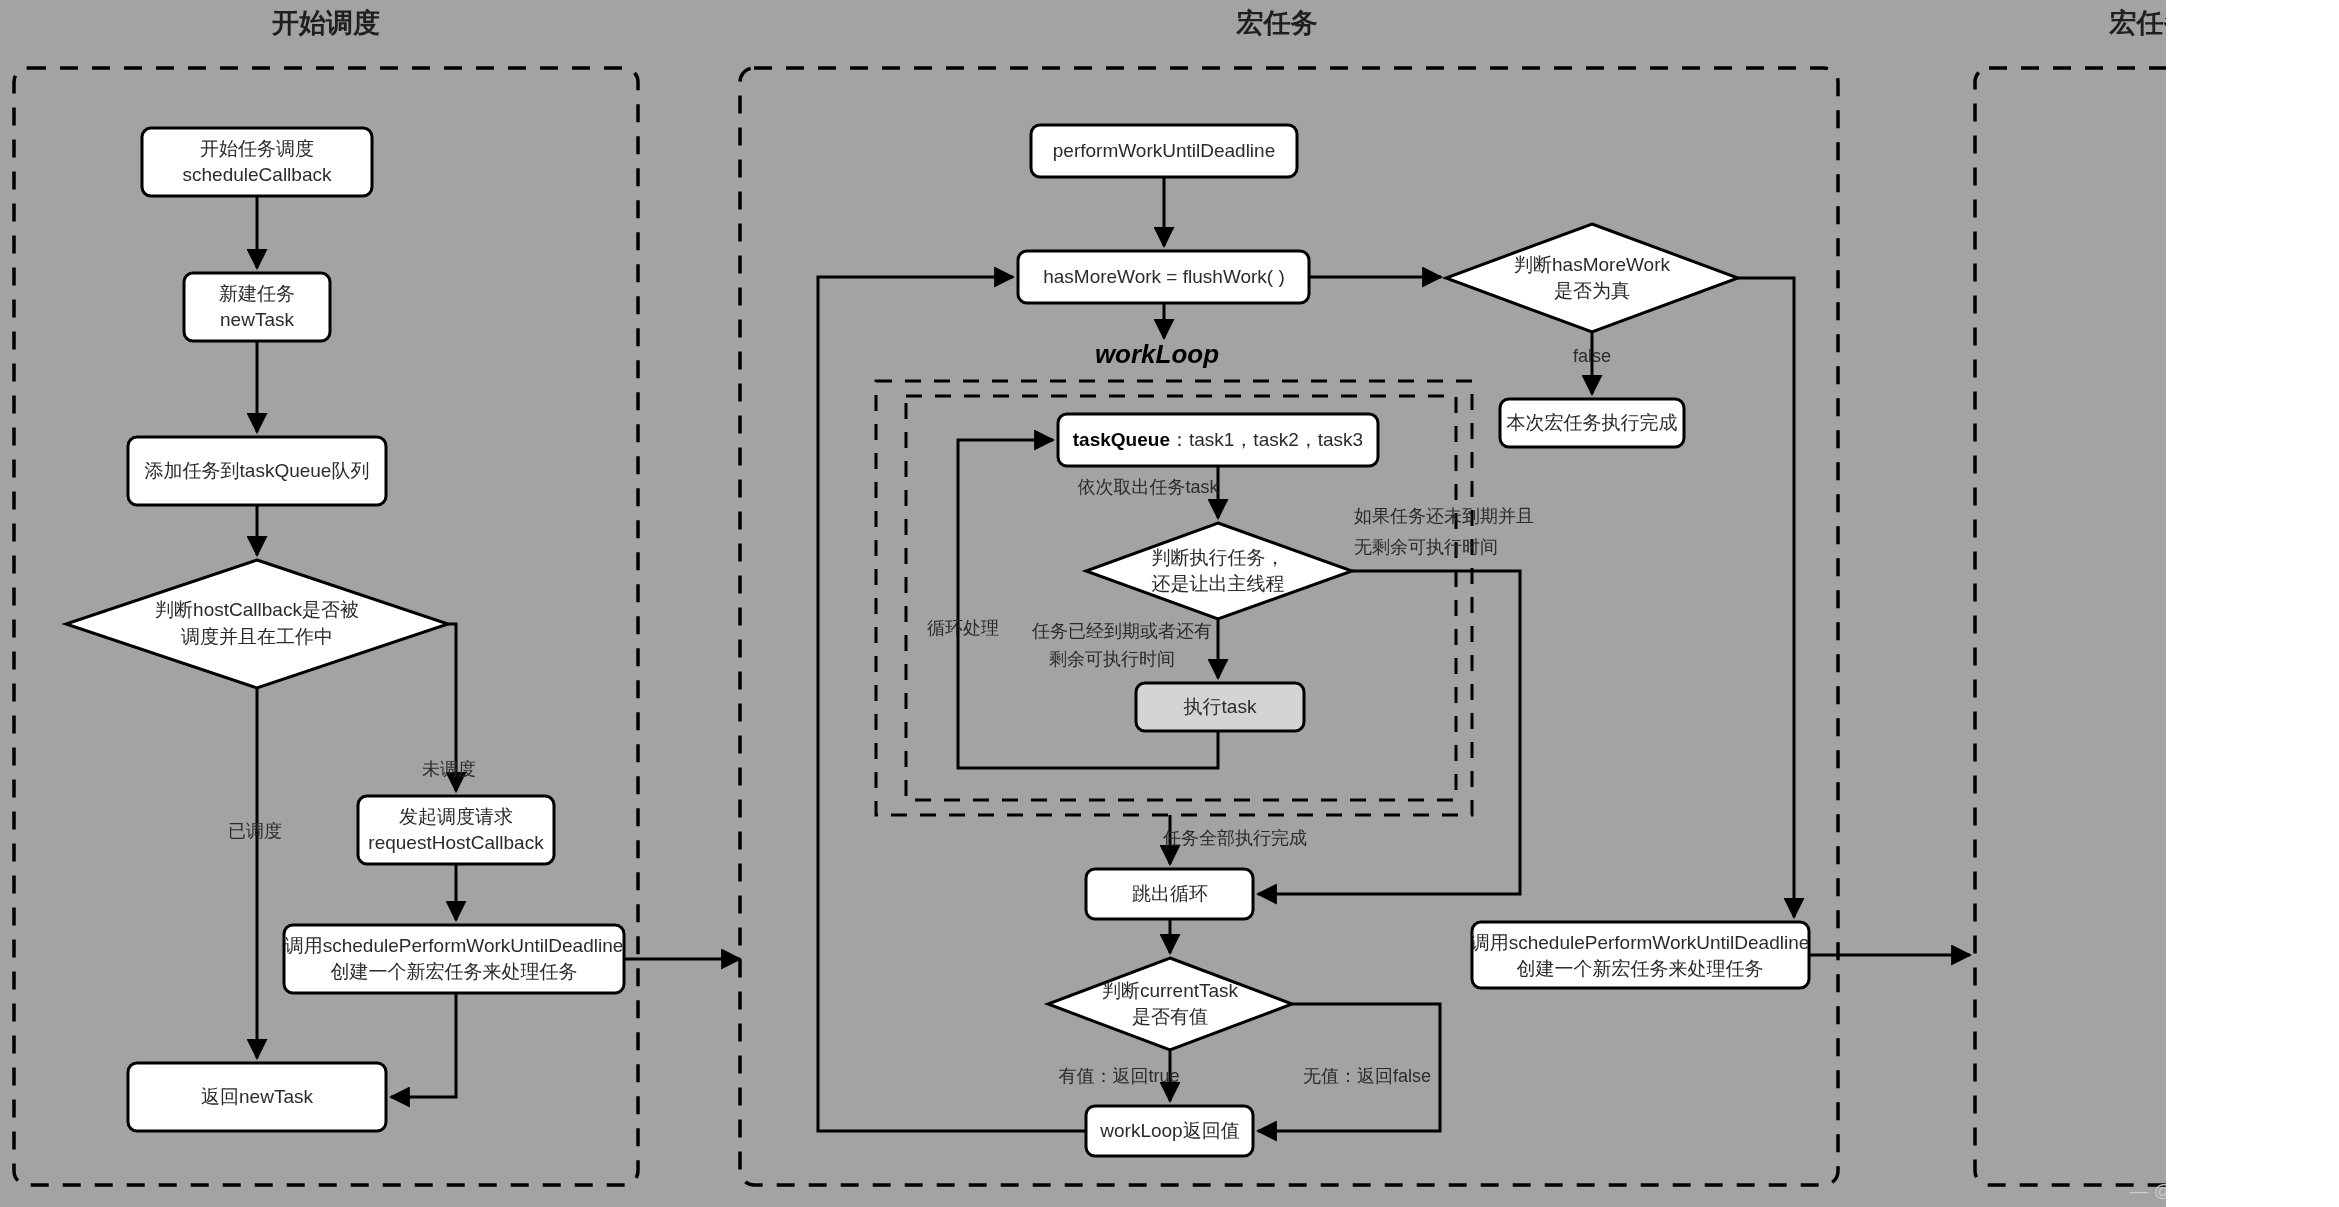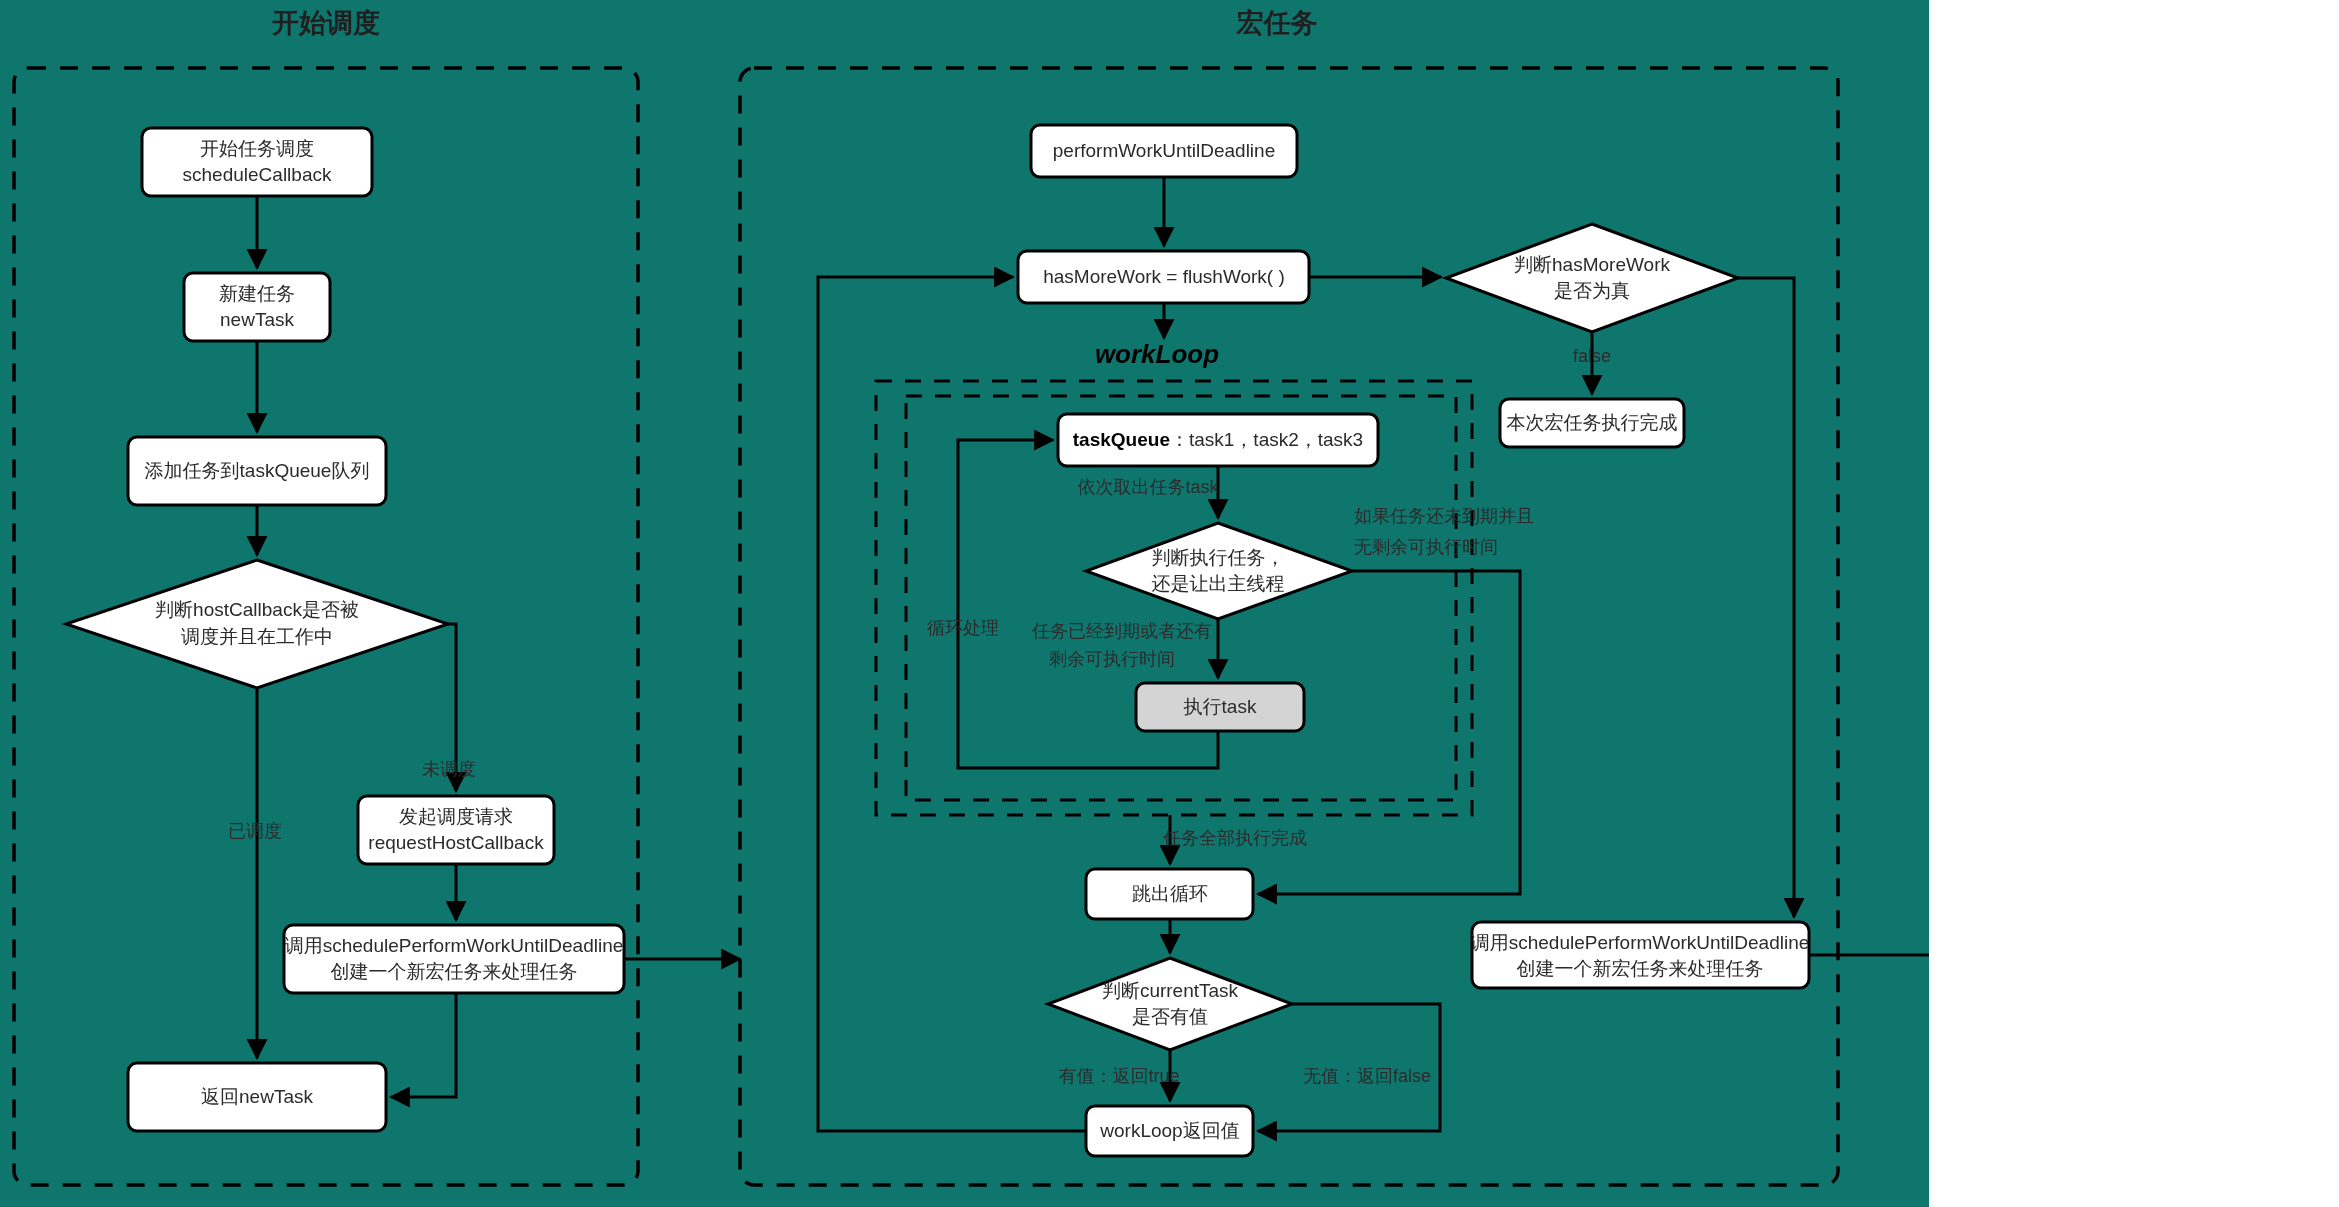--- a/index.html
+++ b/index.html
@@ -3,23 +3,23 @@
 <meta charset="utf-8">
 <style>
   html, body {
     margin: 0;
     padding: 0;
     background: #ffffff;
     font-family: "Liberation Sans", "DejaVu Sans", sans-serif;
   }
   #root {
     position: relative;
-    width: 1929px;
+    width: 2166px;
     height: 1207px;
-    background: #0f766e;
+    background: #a3a3a3;
     overflow: hidden;
   }
   svg#diagram {
     position: absolute;
     left: 0;
     top: 0;
     width: 2339px;
     height: 1207px;
   }
   .panel-title {

